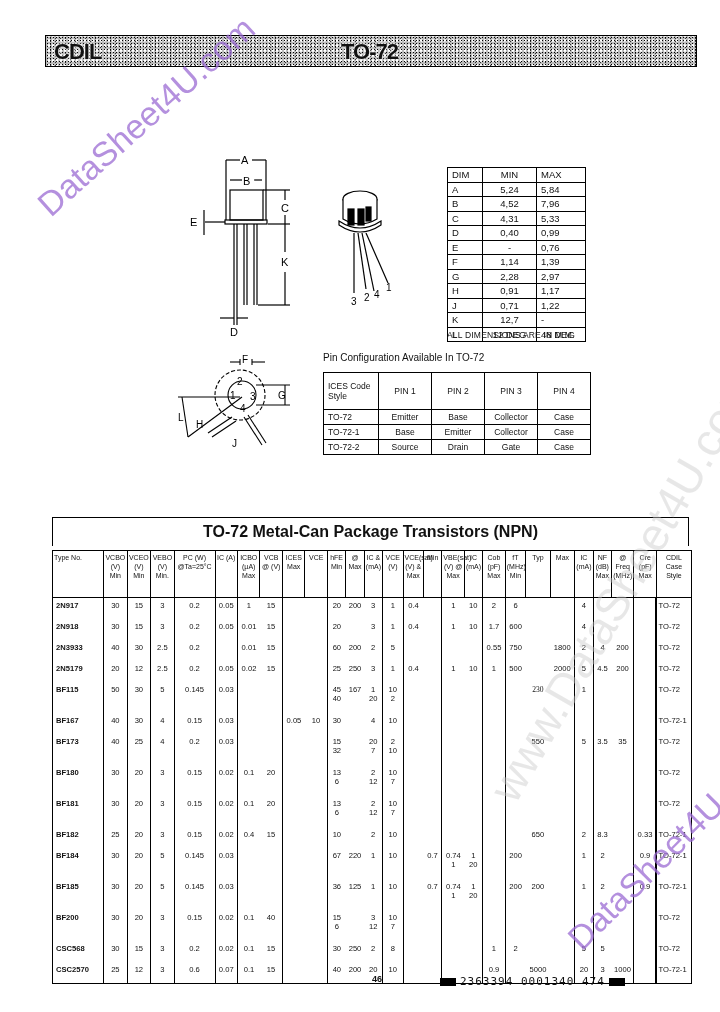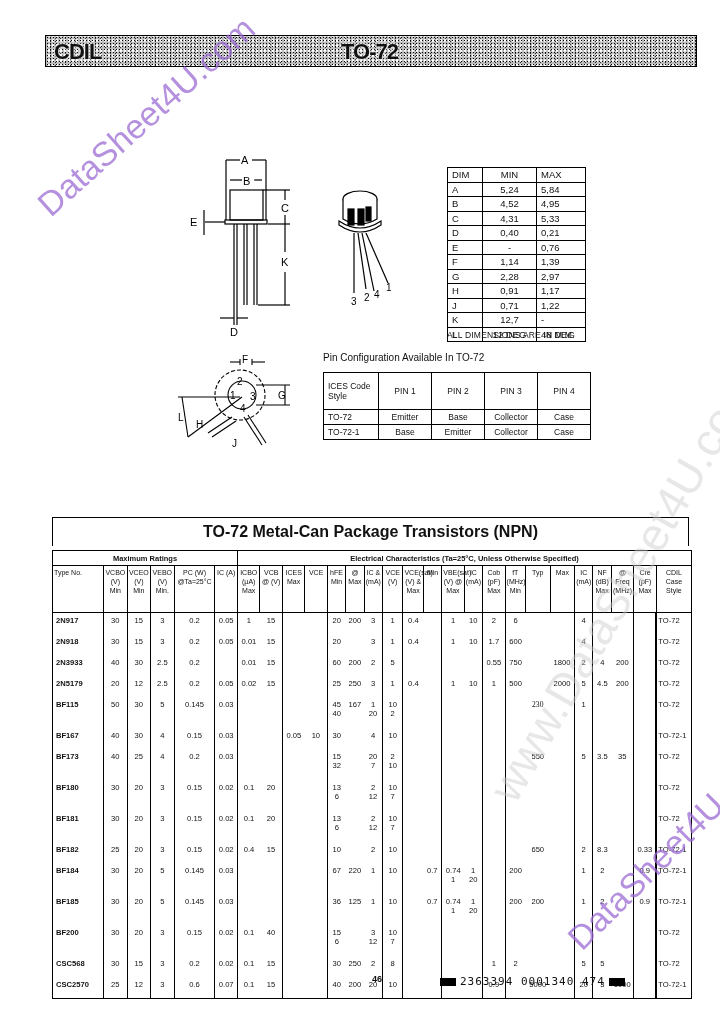--- a/index.html
+++ b/index.html
@@ -157,31 +157,31 @@
     </thead>
   <tbody id="dim-body">
       <tr>
         <td>A</td>
         <td>5,24</td>
         <td>5,84</td>
       </tr>
       <tr>
         <td>B</td>
         <td>4,52</td>
-        <td>4,95</td>
+        <td>7,96</td>
       </tr>
       <tr>
         <td>C</td>
         <td>4,31</td>
         <td>5,33</td>
       </tr>
       <tr>
         <td>D</td>
         <td>0,40</td>
-        <td>0,21</td>
+        <td>0,99</td>
       </tr>
       <tr>
         <td>E</td>
         <td>-</td>
         <td>0,76</td>
       </tr>
       <tr>
         <td>F</td>
         <td>1,14</td>
         <td>1,39</td>
@@ -232,20 +232,27 @@
         <td>Emitter</td>
         <td>Base</td>
         <td>Collector</td>
         <td>Case</td>
       </tr>
       <tr>
         <td>TO-72-1</td>
         <td>Base</td>
         <td>Emitter</td>
         <td>Collector</td>
+        <td>Case</td>
+      </tr>
+      <tr>
+        <td>TO-72-2</td>
+        <td>Source</td>
+        <td>Drain</td>
+        <td>Gate</td>
         <td>Case</td>
       </tr>
     </tbody>
 </table>
 
 <div class="section-title">TO-72 Metal-Can Package Transistors (NPN)</div>
 <table class="main-table">
   <colgroup>
     <col style="width:50px">
       <col style="width:23px">
@@ -269,24 +276,20 @@
       <col style="width:20px">
       <col style="width:24px">
       <col style="width:24px">
       <col style="width:18px">
     <col style="width:18px">
       <col style="width:22px">
       <col style="width:22px">
       <col style="width:34px">
   </colgroup>
   <thead>
-    <tr class="grp">
-      <th colspan="6">Maximum Ratings</th>
-      <th colspan="21">Electrical Characteristics (Ta=25°C, Unless Otherwise Specified)</th>
-    </tr>
     <tr class="hdr" id="col-headers">
         <th class="l">Type No.</th>
         <th>VCBO (V) Min</th>
         <th>VCEO (V) Min</th>
         <th>VEBO (V) Min.</th>
         <th>PC (W) @Ta=25°C</th>
         <th>IC (A)</th>
         <th>ICBO (µA) Max</th>
         <th>VCB @ (V)</th>
         <th>ICES Max</th>

